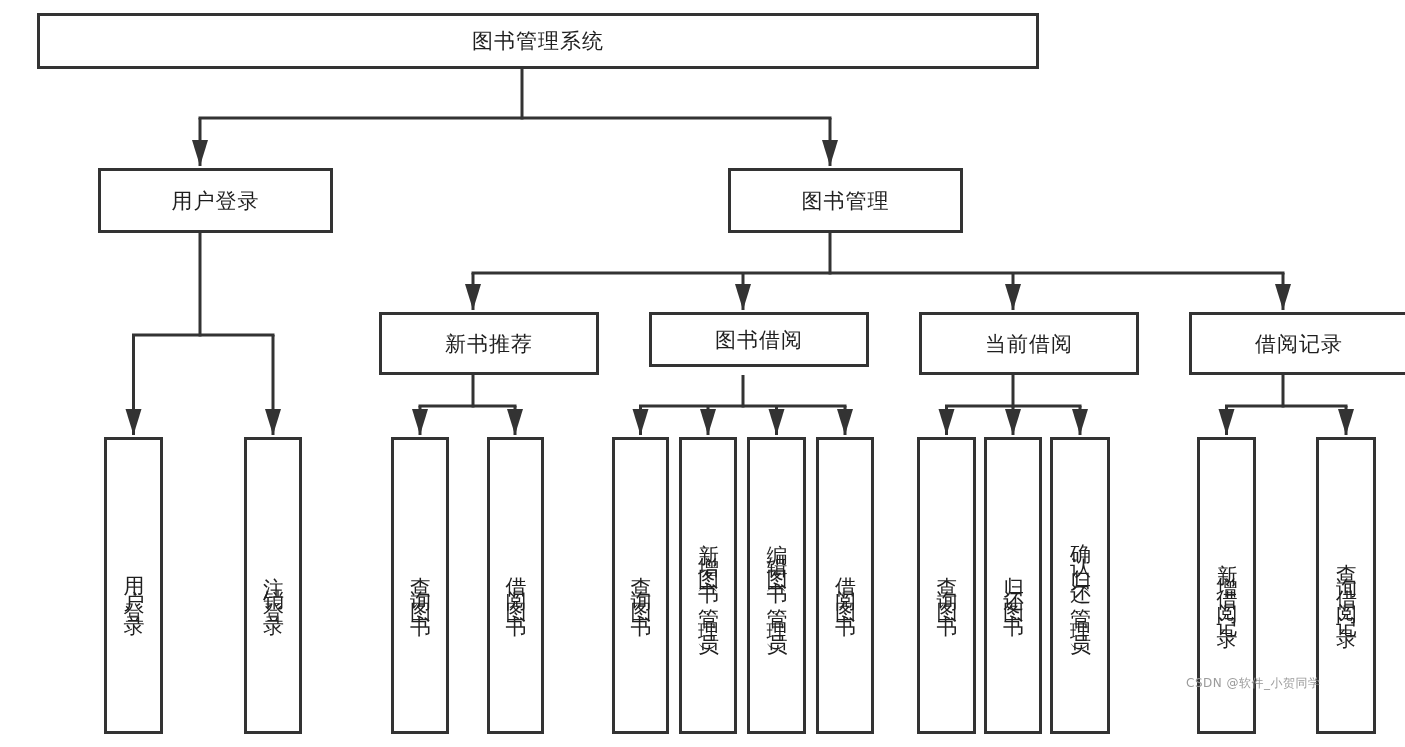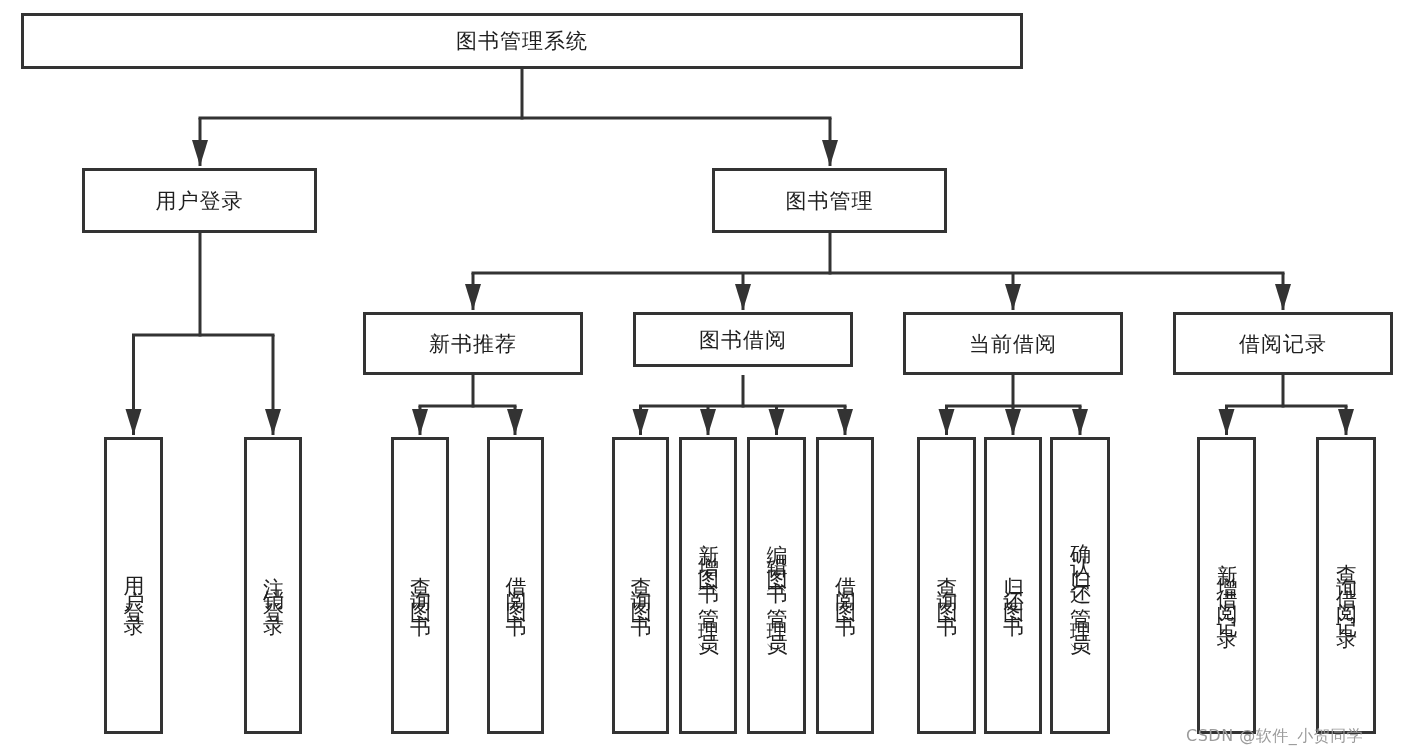--- a/index.html
+++ b/index.html
@@ -31,34 +31,35 @@
     border: 3px solid var(--box_border, #333333);
     color: var(--text, #1f1f1f);
     display: flex;
     align-items: center;
     justify-content: center;
     z-index: 1;
   }
   .node.h {
     font-size: 21px;
     letter-spacing: 1px;
+    margin-left: 16px;
   }
   .node.leaf > span {
     writing-mode: vertical-rl;
     text-orientation: mixed;
     font-size: 21px;
     letter-spacing: 13px;
     line-height: 1;
     white-space: nowrap;
   }
   .watermark {
     position: absolute;
     left: 1186px;
-    top: 726px;
-    font-size: 16px;
+    top: 675px;
+    font-size: 12px;
     color: var(--watermark, #9b9b9b);
     z-index: 2;
     white-space: nowrap;
     letter-spacing: 0.5px;
   }
 </style>
 </head>
 <body>
 
 <div class="canvas">

